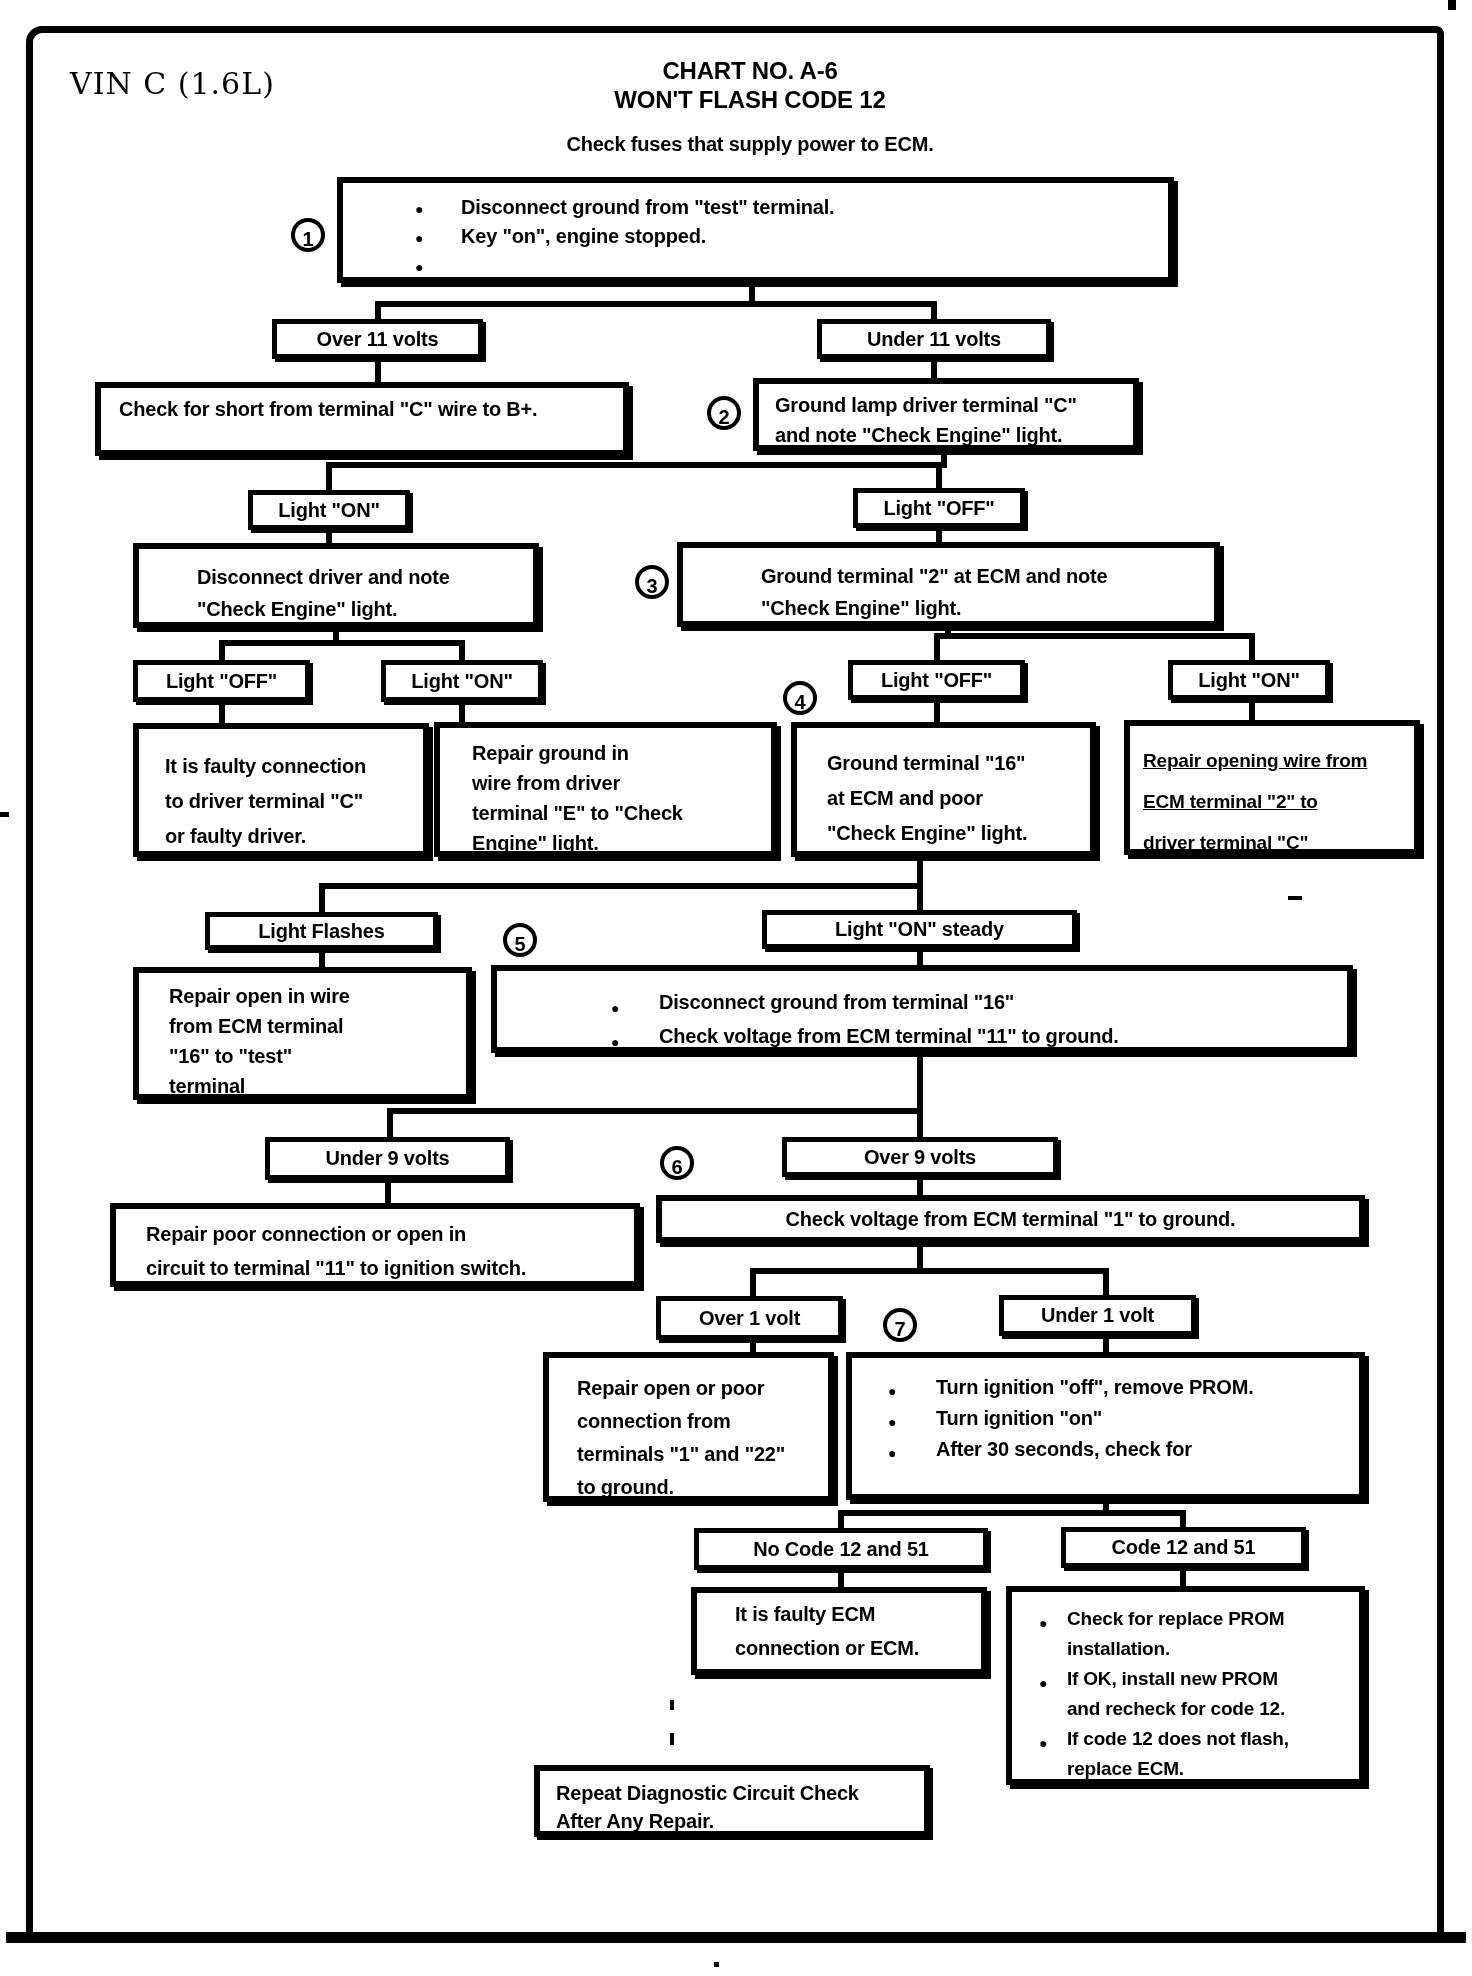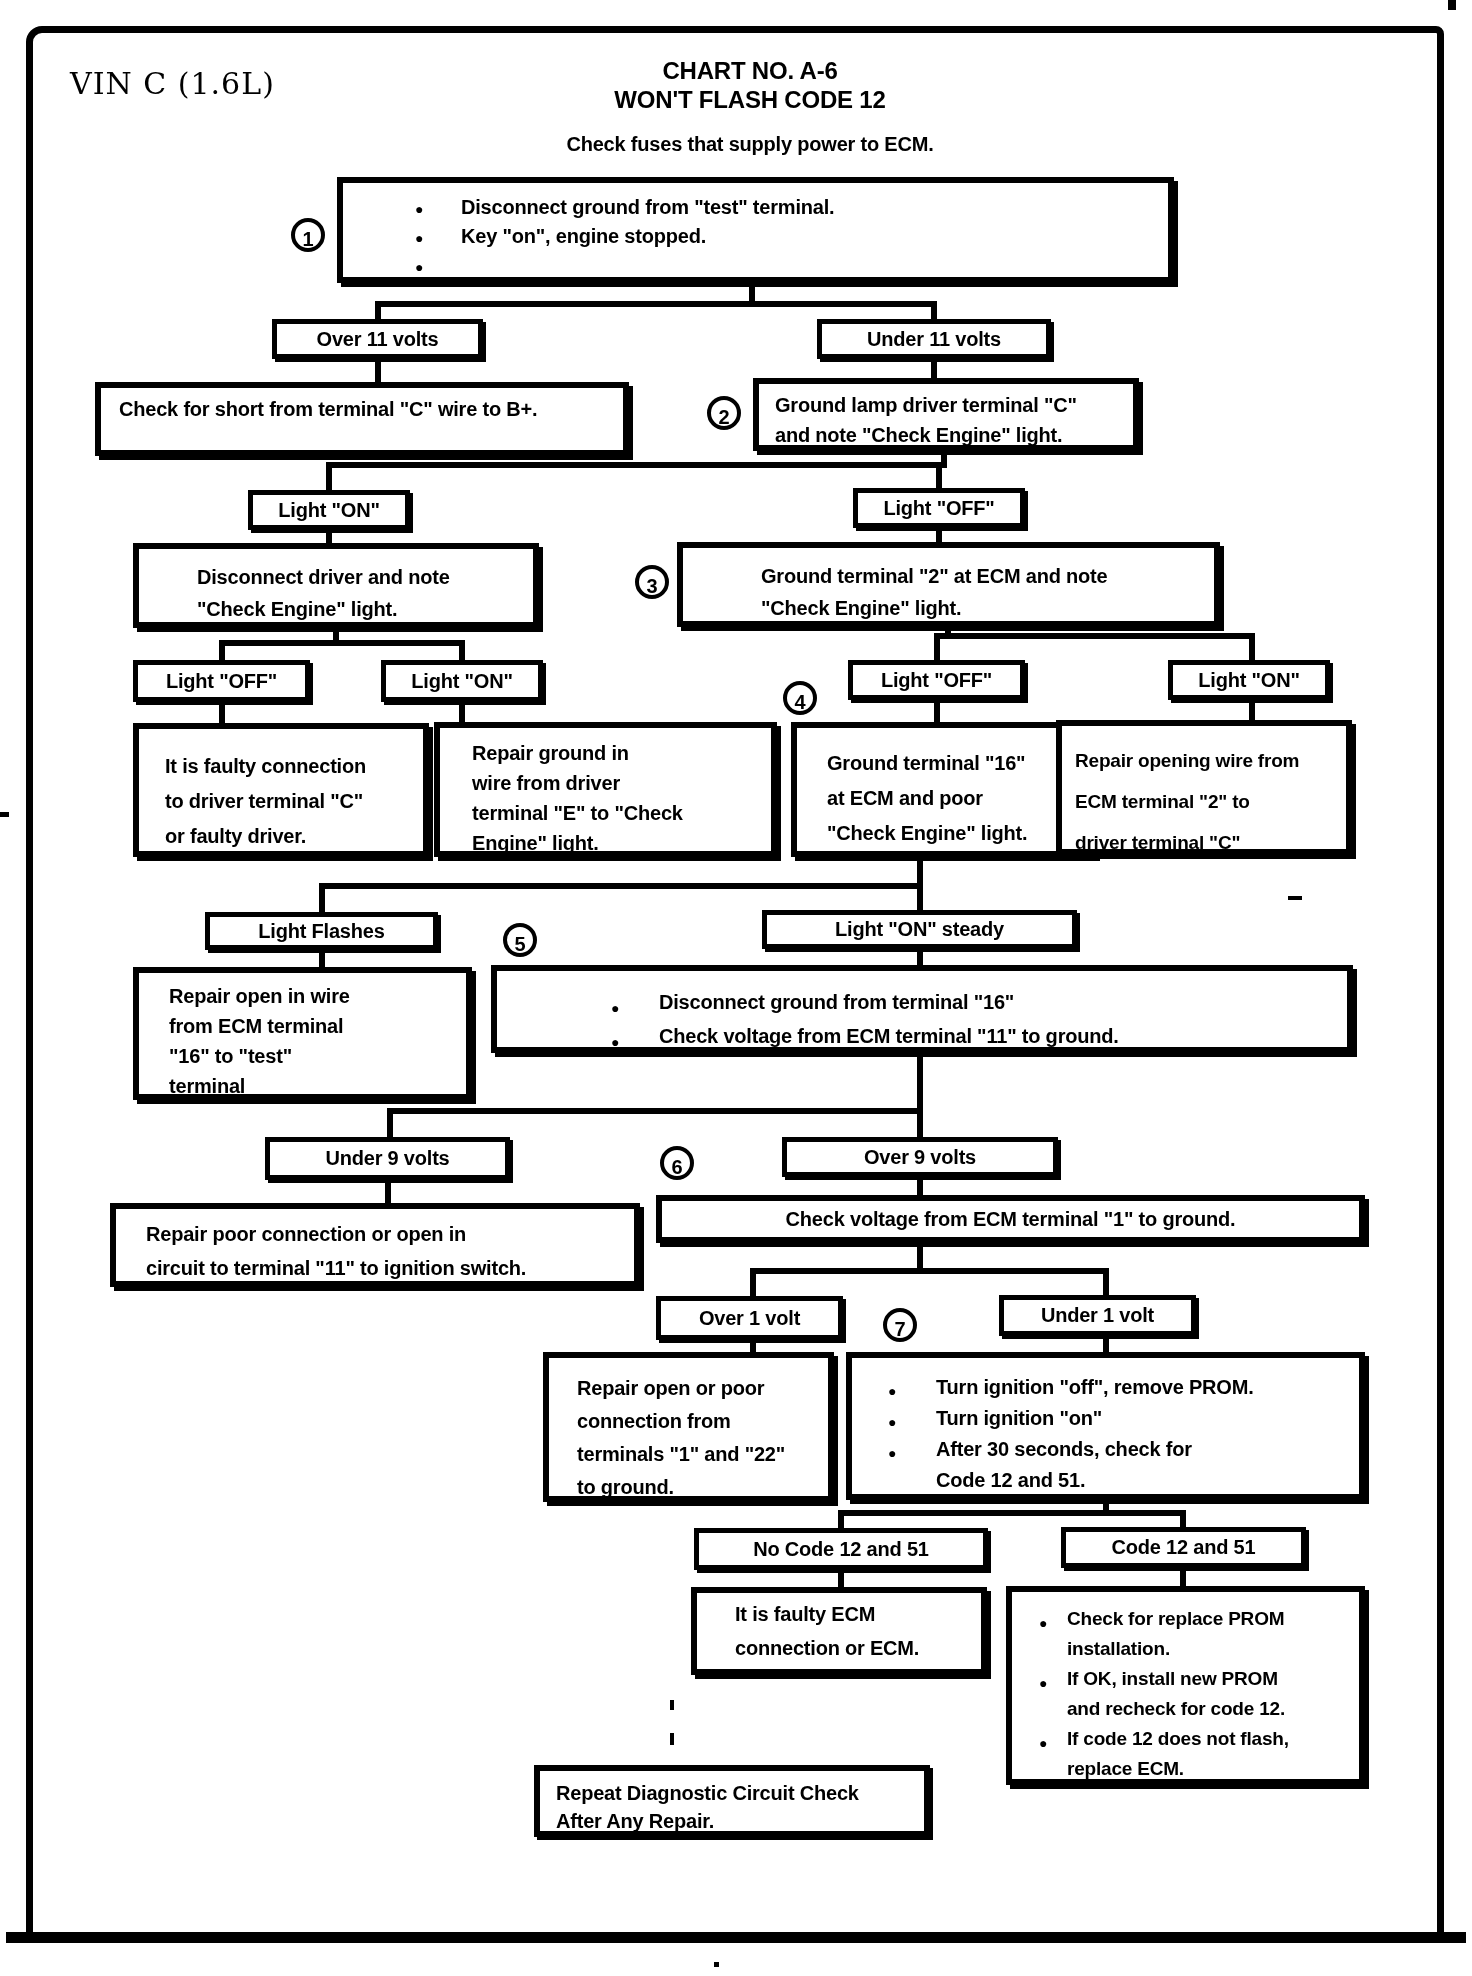--- a/index.html
+++ b/index.html
@@ -138,21 +138,21 @@
 </div>
 
 <div class="lbl" style="left:848px;top:660px;width:177px;height:40px;">Light "OFF"</div>
 <div class="lbl" style="left:1168px;top:660px;width:162px;height:40px;">Light "ON"</div>
 
 <div class="box" style="left:791px;top:722px;width:305px;height:135px;padding:18px 0 0 30px;line-height:35px;">
   <div class="ln">Ground terminal "16"</div>
   <div class="ln">at ECM and poor</div>
   <div class="ln">"Check Engine" light.</div>
 </div>
-<div class="box" style="left:1056px;top:720px;width:296px;height:135px;padding:14px 0 0 13px;line-height:41px;font-size:19px;">
+<div class="box" style="left:1124px;top:720px;width:296px;height:135px;padding:14px 0 0 13px;line-height:41px;font-size:19px;text-decoration:underline;">
   <div class="ln">Repair opening wire from</div>
   <div class="ln">ECM terminal "2" to</div>
   <div class="ln">driver terminal "C"</div>
 </div>
 
 <div class="lbl" style="left:205px;top:912px;width:233px;height:38px;">Light Flashes</div>
 <div class="lbl" style="left:762px;top:910px;width:315px;height:39px;">Light "ON" steady</div>
 
 <div class="box" style="left:133px;top:967px;width:339px;height:133px;padding:8px 0 0 30px;line-height:30px;">
   <div class="ln">Repair open in wire</div>
@@ -182,21 +182,20 @@
 <div class="box" style="left:543px;top:1352px;width:291px;height:150px;padding:14px 0 0 28px;line-height:33px;">
   <div class="ln">Repair open or poor</div>
   <div class="ln">connection from</div>
   <div class="ln">terminals "1" and "22"</div>
   <div class="ln">to ground.</div>
 </div>
 <div class="box" style="left:846px;top:1352px;width:519px;height:148px;padding-top:14px;">
   <div class="bln" style="margin-left:84px;line-height:31px;"><span class="dot" style="left:-48px;top:4px;">●</span><span>Turn ignition "off", remove PROM.</span></div>
   <div class="bln" style="margin-left:84px;line-height:31px;"><span class="dot" style="left:-48px;top:4px;">●</span><span>Turn ignition "on"</span></div>
   <div class="bln" style="margin-left:84px;line-height:31px;"><span class="dot" style="left:-48px;top:4px;">●</span><span>After 30 seconds, check for</span></div>
-  <div class="bln" style="margin-left:84px;line-height:31px;"><span>Code 12 and 51.</span></div>
 </div>
 
 <div class="lbl" style="left:694px;top:1528px;width:294px;height:42px;">No Code 12 and 51</div>
 <div class="lbl" style="left:1061px;top:1527px;width:245px;height:41px;">Code 12 and 51</div>
 
 <div class="box" style="left:691px;top:1587px;width:296px;height:88px;padding:4px 0 0 38px;line-height:34px;">
   <div class="ln">It is faulty ECM</div>
   <div class="ln">connection or ECM.</div>
 </div>
 <div class="box" style="left:1006px;top:1586px;width:359px;height:199px;padding-top:12px;font-size:19px;">

